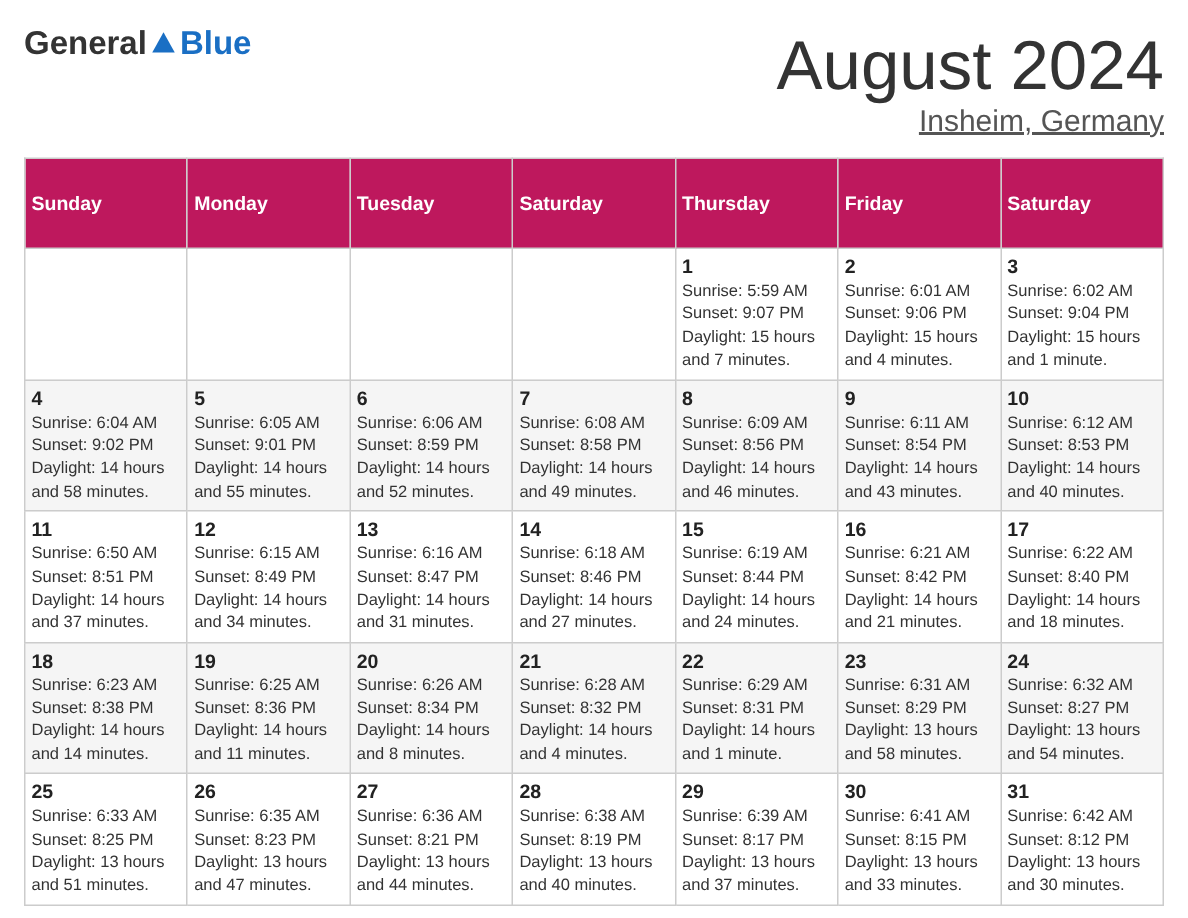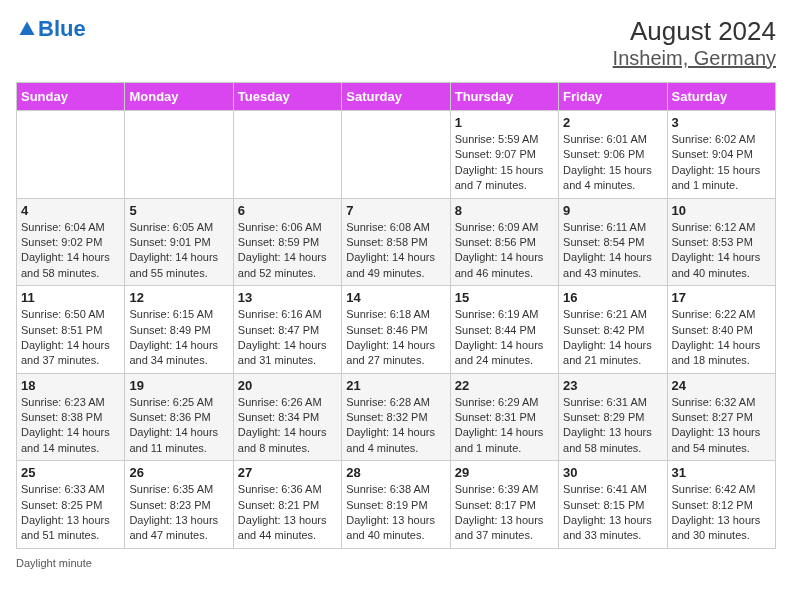--- a/index.html
+++ b/index.html
@@ -31,38 +31,38 @@
     .logo-blue { color: #1a6fc4; }
     .logo-icon {
       width: 18px;
       height: 18px;
       margin: 0 2px;
     }
     .title-block {
       text-align: right;
     }
     .month-title {
-      font-size: 26px;
+      font-size: 46px;
       font-weight: normal;
       color: #333;
     }
     .subtitle {
       font-size: 20px;
       color: #555;
       text-decoration: underline;
     }
     .calendar {
       width: 100%;
       border-collapse: collapse;
       font-size: 11px;
     }
     .calendar th {
-      background: #d946ef;
+      background: #be185d;
       color: #fff;
-      padding: 6px 4px;
+      padding: 22px 4px;
       text-align: left;
       font-size: 13px;
       font-weight: bold;
       border: 1px solid #ccc;
     }
     .calendar td {
       border: 1px solid #ccc;
       vertical-align: top;
       padding: 4px;
       width: calc(100% / 7);
@@ -92,20 +92,21 @@
       color: #555;
       text-align: left;
     }
   </style>
 </head>
 <body>
 
 <div class="header">
   <div class="logo">
     <div class="logo-text">
+      <span class="logo-general">General</span>
       <svg class="logo-icon" viewBox="0 0 24 24">
         <polygon points="12,2 22,20 2,20" fill="#1a6fc4"></polygon>
       </svg>
       <span class="logo-blue">Blue</span>
     </div>
   </div>
   <div class="title-block">
     <div class="month-title">August 2024</div>
     <div class="subtitle">Insheim, Germany</div>
   </div>

